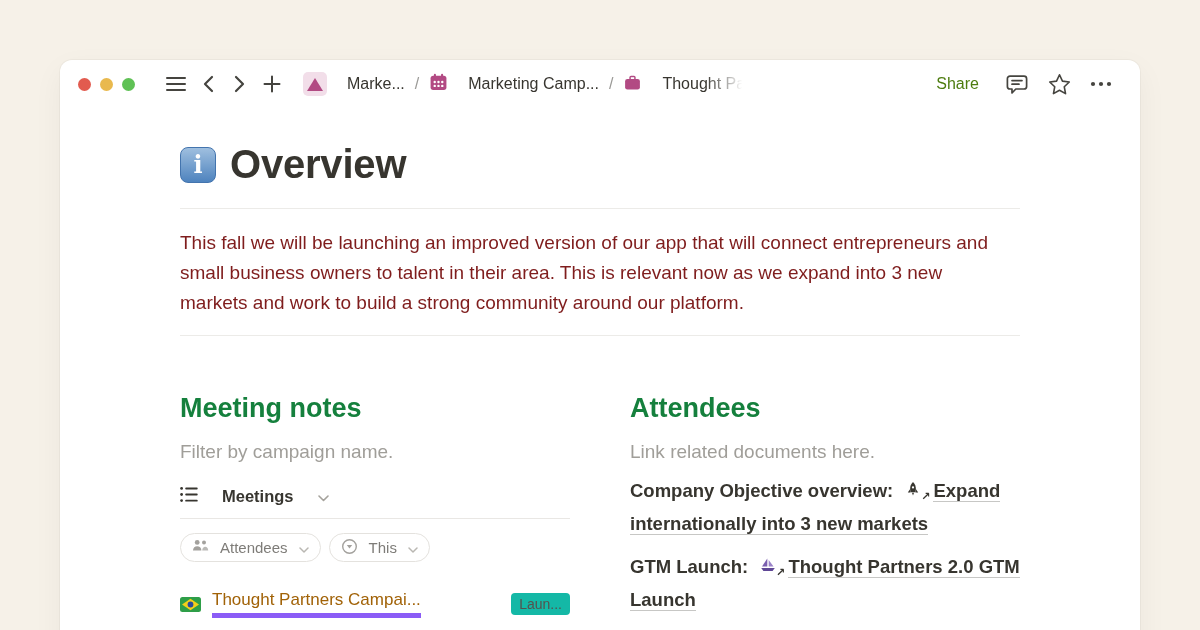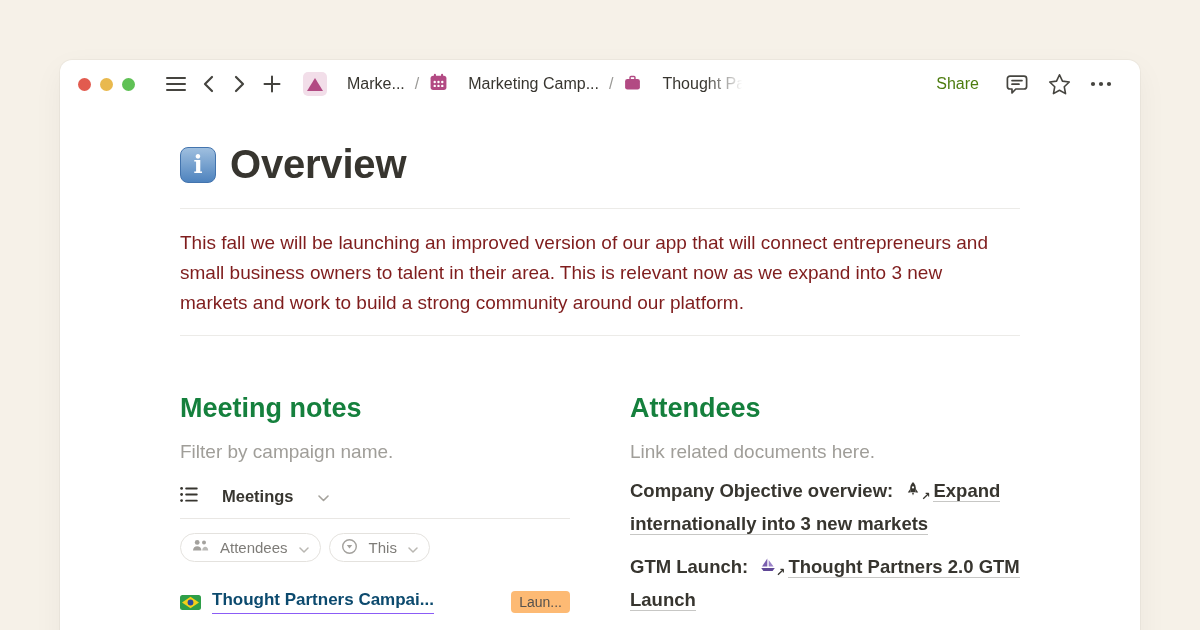--- a/index.html
+++ b/index.html
@@ -63,24 +63,24 @@
   .chips { margin-top:14px; display:flex; gap:8px; white-space:nowrap;
     overflow:hidden; position:relative; height:30px; }
   .chips::after { content:""; position:absolute; right:0; top:0; bottom:0; width:34px;
     background:linear-gradient(to right, rgba(255,255,255,0), #FFFFFF 75%); }
   .chip { flex:0 0 auto; display:inline-flex; align-items:center; gap:11px;
     border:1px solid #E4E2DE; border-radius:15px; height:29px; padding:0 11px;
     font-size:15px; color:#7E7C78; cursor:pointer; background:#fff; }
   .rows { margin-top:27px; }
   .table-row { display:flex; align-items:center; margin-bottom:17px; cursor:pointer; }
   .flag { width:21px; height:15px; border-radius:2.5px; overflow:hidden; display:inline-flex; flex:0 0 auto; }
-  .row-title { margin-left:11px; font-size:17px; font-weight:700; color:#0c4a6e;
-    border-bottom:1px solid #8b5cf6; padding-bottom:3px; white-space:nowrap; }
+  .row-title { margin-left:11px; font-size:17px; font-weight:400; color:#a16207;
+    border-bottom:5px solid #8b5cf6; padding-bottom:3px; white-space:nowrap; }
   .row-spacer { flex:1; }
-  .tag { background:#fdba74; color:#55524E; font-size:14px; border-radius:4px;
+  .tag { background:#14b8a6; color:#55524E; font-size:14px; border-radius:4px;
     padding:3px 8px; white-space:nowrap; }
   
   .doc-line { margin-top:10px; font-size:18.5px; line-height:33px; max-width:390px; }
   .doc-label { font-weight:700; color:#37352F; }
   .mention { position:relative; display:inline-block; width:18px; height:18px;
     margin:0 6px 0 6px; vertical-align:-2px; }
   .mention svg { display:block; }
   .mention .arrow { position:absolute; right:-8px; bottom:-3px; font-size:11px;
     font-weight:700; color:#37352F; line-height:1; }
   .doc-link { font-weight:600; color:#37352F; cursor:pointer;

